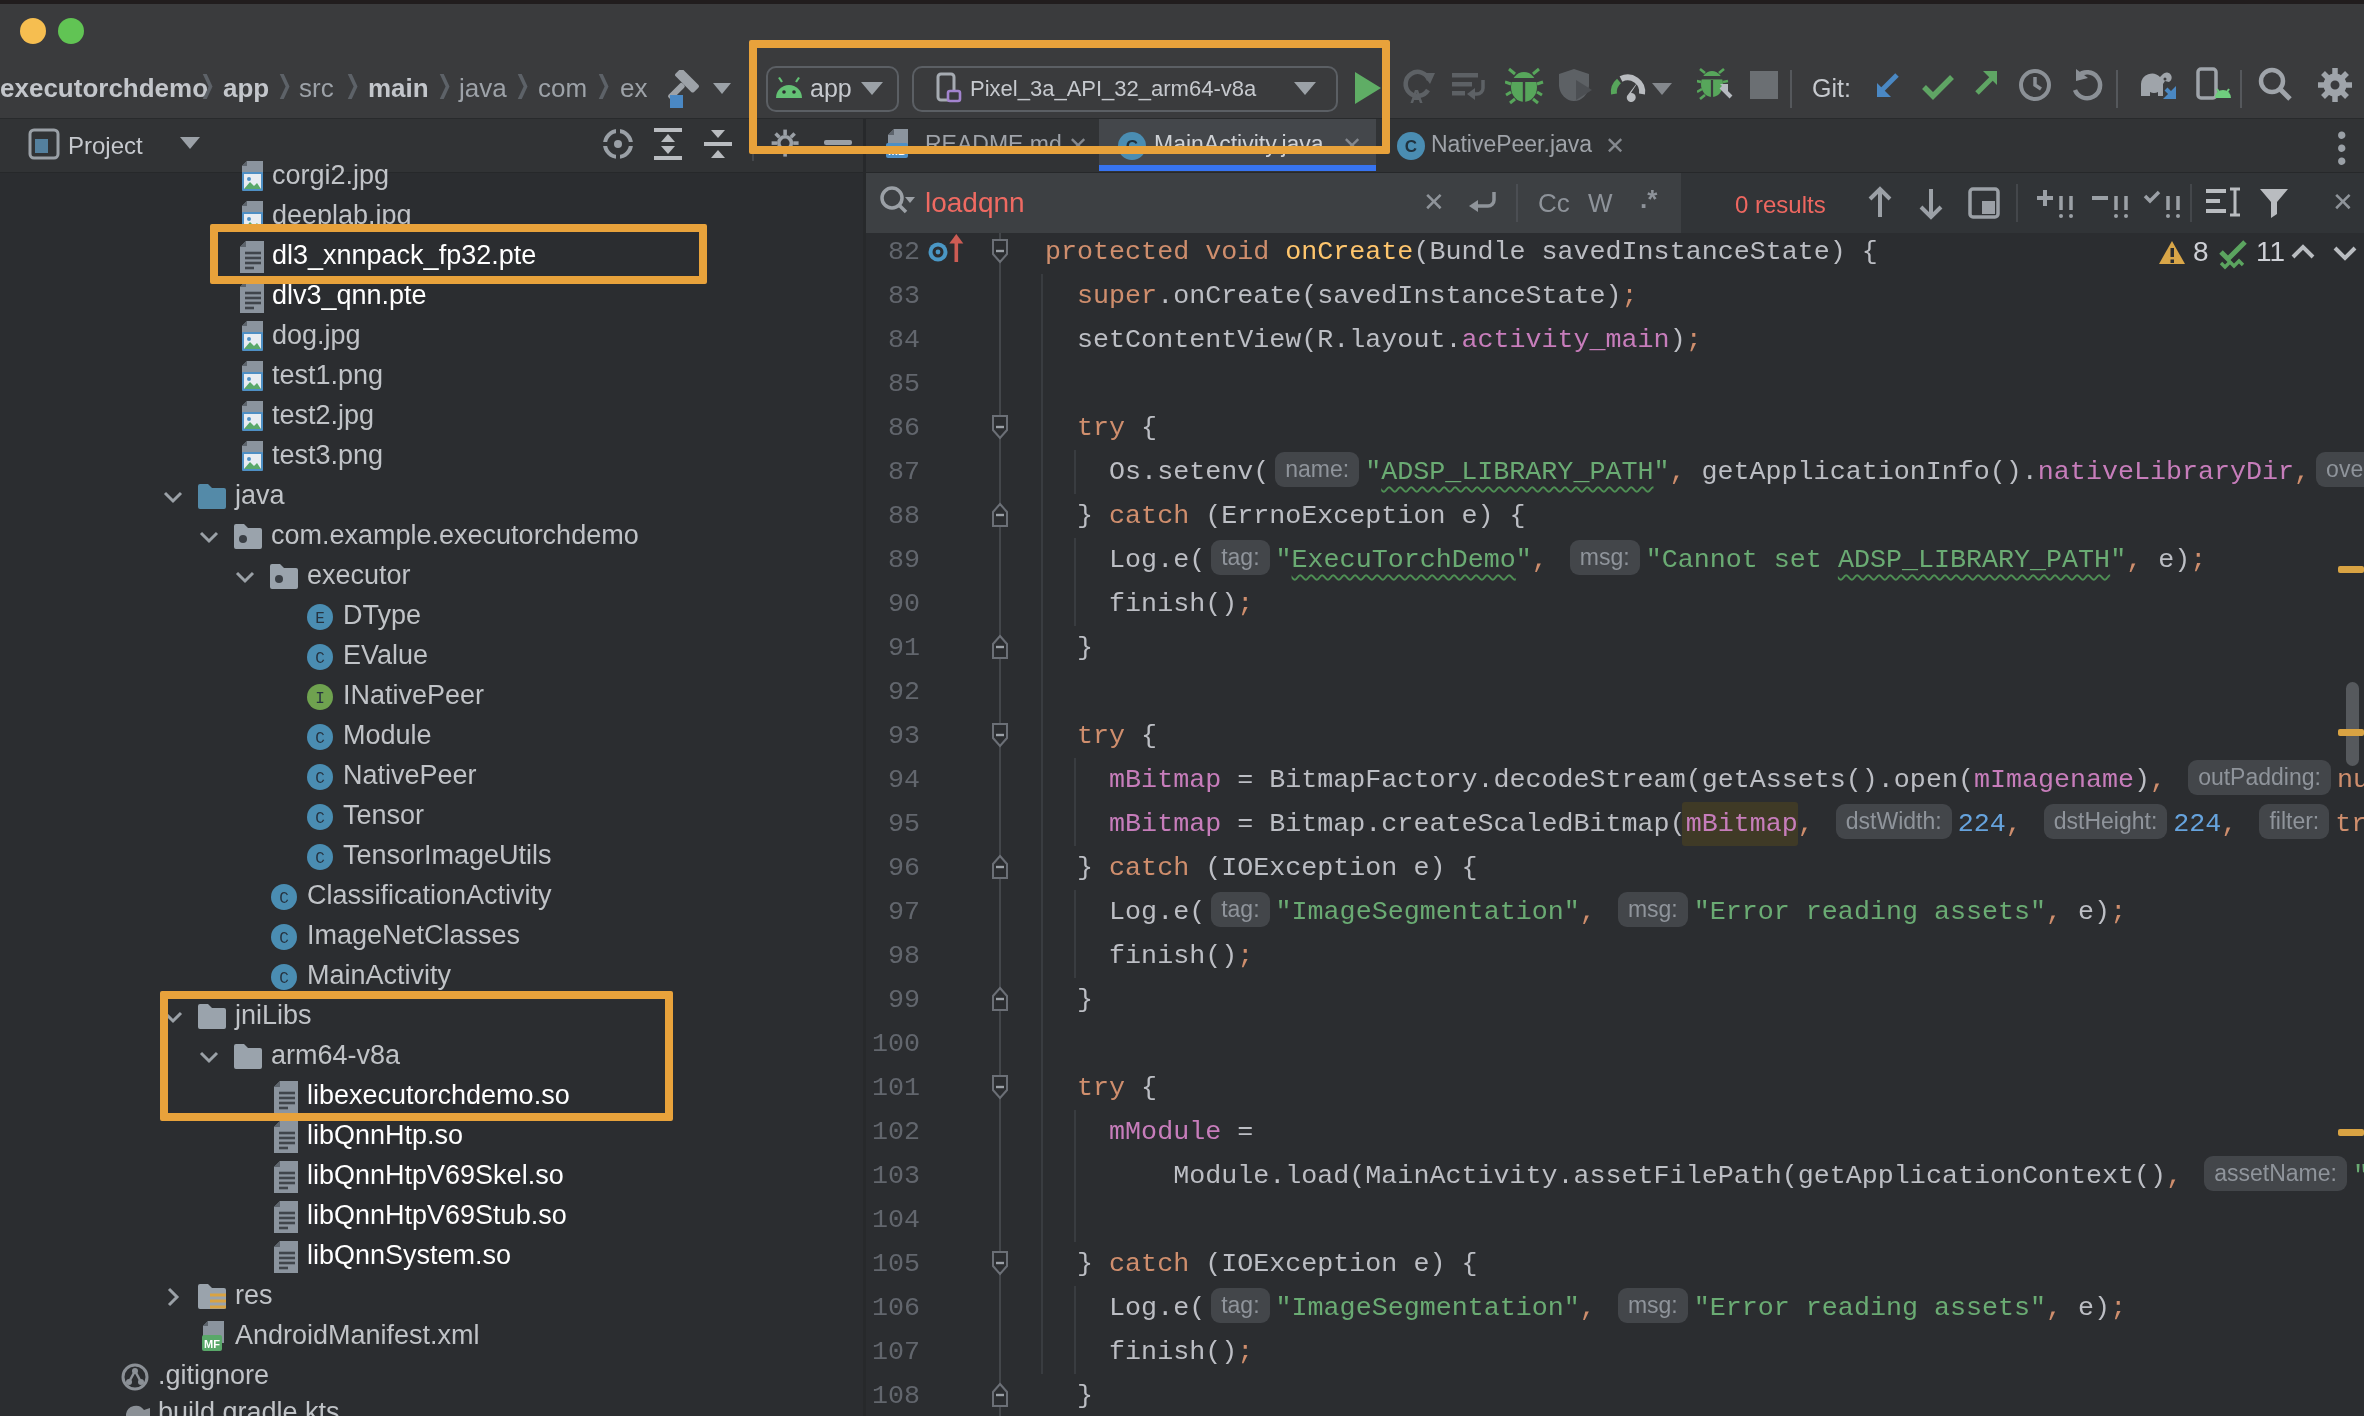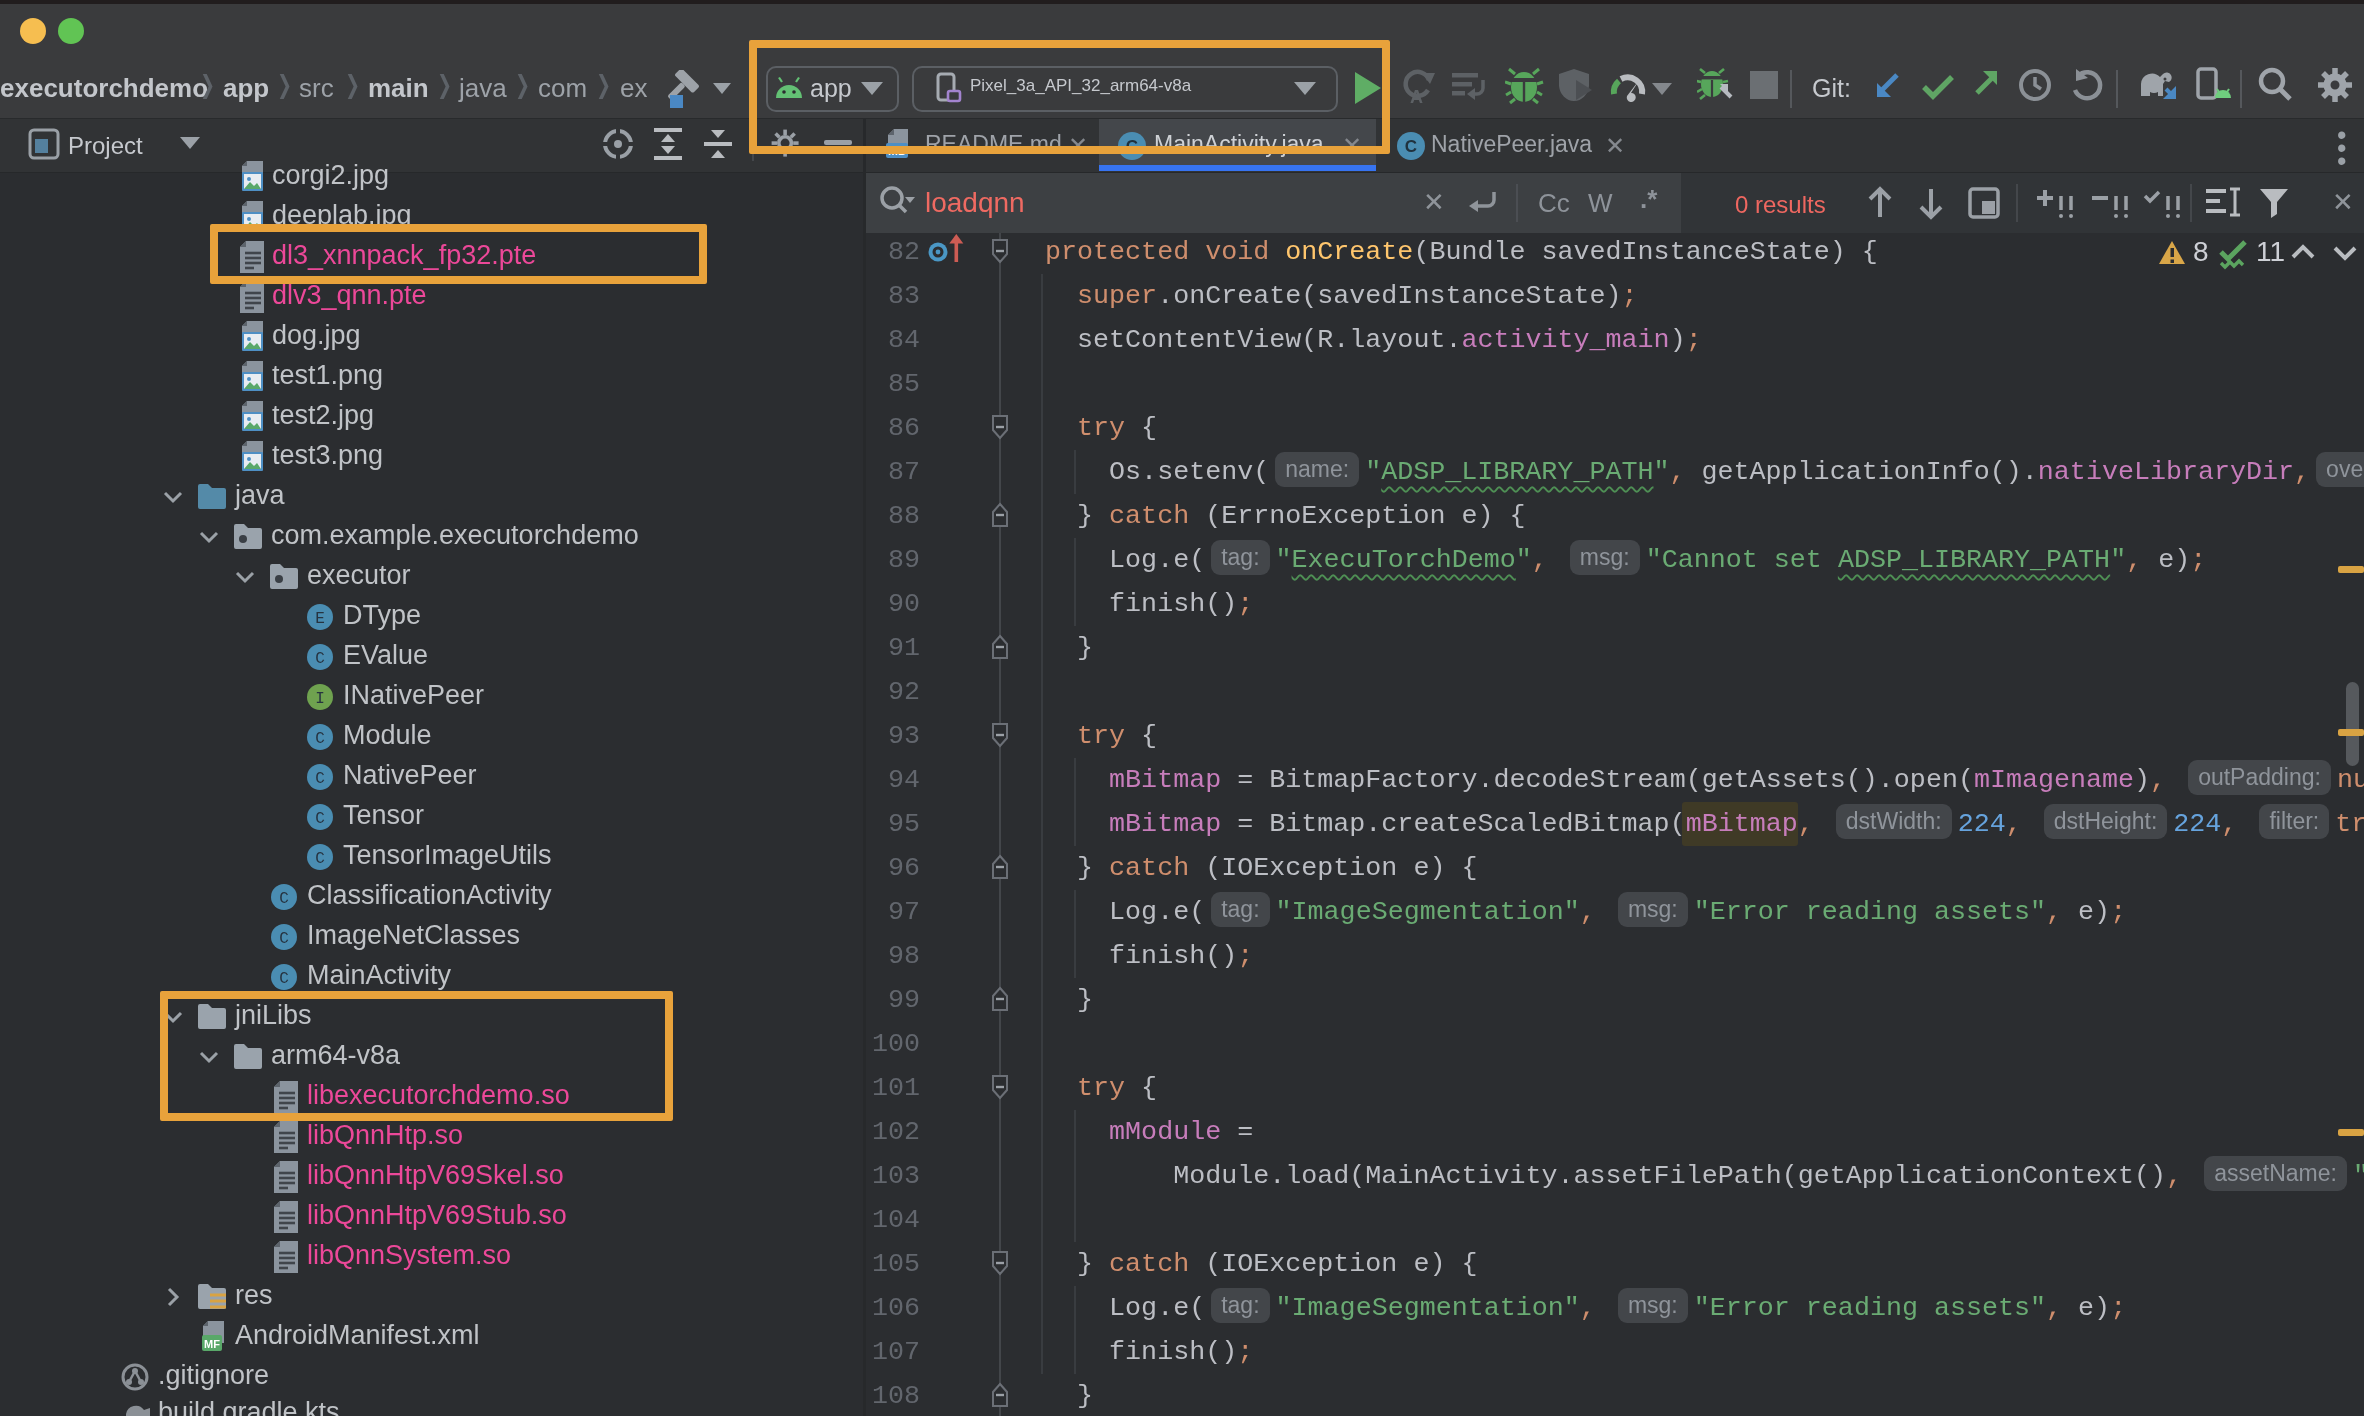--- a/index.html
+++ b/index.html
@@ -34,21 +34,21 @@
 .ln{position:absolute;left:-66px;width:120px;text-align:right;font-family:"Liberation Mono",monospace;font-size:26.7px;line-height:44px;color:#62666d}
 .cl{position:absolute;left:147px;white-space:pre;font-family:"Liberation Mono",monospace;font-size:26.7px;line-height:44px;color:#bcbec4}
 .k{color:#cf8e6d}.s{color:#6aab73}.f{color:#c77dbb}.n{color:#66a3dd}.it{}.y{color:#ffc66d}
 .hint{display:inline-block;font-family:"Liberation Sans",sans-serif;font-size:23px;color:#8f949b;background:#43464a;border-radius:9px;padding:0 10px;height:35px;line-height:34px;vertical-align:middle;margin:0 6px;position:relative;top:-2px}
 .wavy{text-decoration:underline wavy #4e8f54 2px;text-underline-offset:7px}
 #foldline{position:absolute;left:133px;top:0;width:2px;height:1183px;background:#43464a}
 .guide{position:absolute;width:2px;background:#393c40}
 .tick{position:absolute;height:7px;background:#d9a343;border-radius:2px}
 .orect{position:absolute;border:8px solid #e8a23b;border-radius:2px}
 .tr{position:absolute;font-size:27px;color:#c0c3c7;white-space:nowrap}
-.olive{color:#ec4899}
+.olive{color:#ffffff}
 svg{display:block}
 .icn{position:absolute}
 </style></head>
 <body>
 <div id="root">
 <div class="abs" id="topstrip"></div>
 <div class="abs" id="titlebar"></div>
 <div class="abs" id="toolbar"></div>
 <div class="abs" id="tabrow"></div>
 <div class="abs" id="hsep"></div>
@@ -85,21 +85,21 @@
 <circle cx="12" cy="18" r="1.8" fill="#2b2d30"></circle>
       <circle cx="22" cy="18" r="1.8" fill="#2b2d30"></circle>
     </svg>
 <div class="abs combotx" style="left:810px;top:74px">app</div>
 <div class="abs caret" style="left:861px;top:82px"></div>
 <div class="abs combo" style="left:912px;width:426px"></div>
 <svg class="icn" style="left:934px;top:72px" width="34" height="34" viewBox="0 0 34 34">
 <rect x="4" y="2" width="16" height="26" rx="3" fill="none" stroke="#a6abb2" stroke-width="3"></rect>
 <rect x="14" y="19" width="12" height="10" rx="2" fill="#3a3b3d" stroke="#a384cf" stroke-width="2.6"></rect>
     </svg>
-<div class="abs combotx" style="left:970px;top:76px;font-size:17px">Pixel_3a_API_32_arm64-v8a</div>
+<div class="abs combotx" style="left:970px;top:76px;font-size:22px">Pixel_3a_API_32_arm64-v8a</div>
 <div class="abs caret" style="left:1294px;top:82px"></div>
 <svg class="icn" style="left:1352px;top:70px" width="32" height="36" viewBox="0 0 32 36">
       <path d="M3 2 L29 18 L3 34 Z" fill="#5fad65"></path>
     </svg>
 <svg class="icn" style="left:1398px;top:66px" width="40" height="40" viewBox="0 0 40 40">
       <path d="M30 24 a12 12 0 1 1 1-10" fill="none" stroke="#5d6165" stroke-width="4.5"></path>
       <path d="M24 7 h13 l-5 11 z" fill="#5d6165"></path>
       <text x="12" y="37" font-size="18" fill="#5d6165" font-family="Liberation Sans" font-weight="bold">A</text>
     </svg>
 <svg class="icn" style="left:1450px;top:66px" width="40" height="40" viewBox="0 0 40 40">

